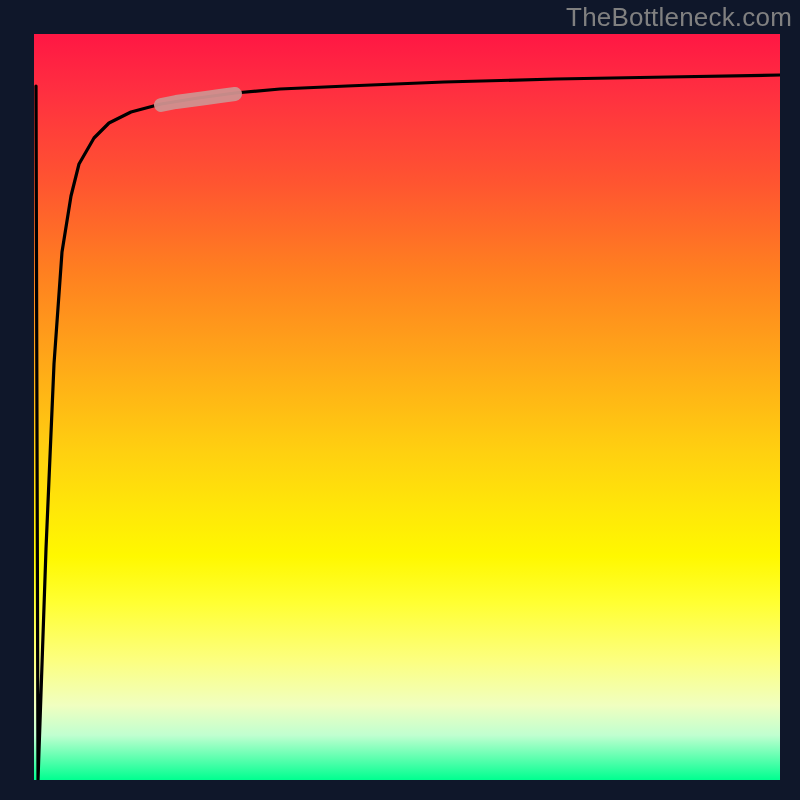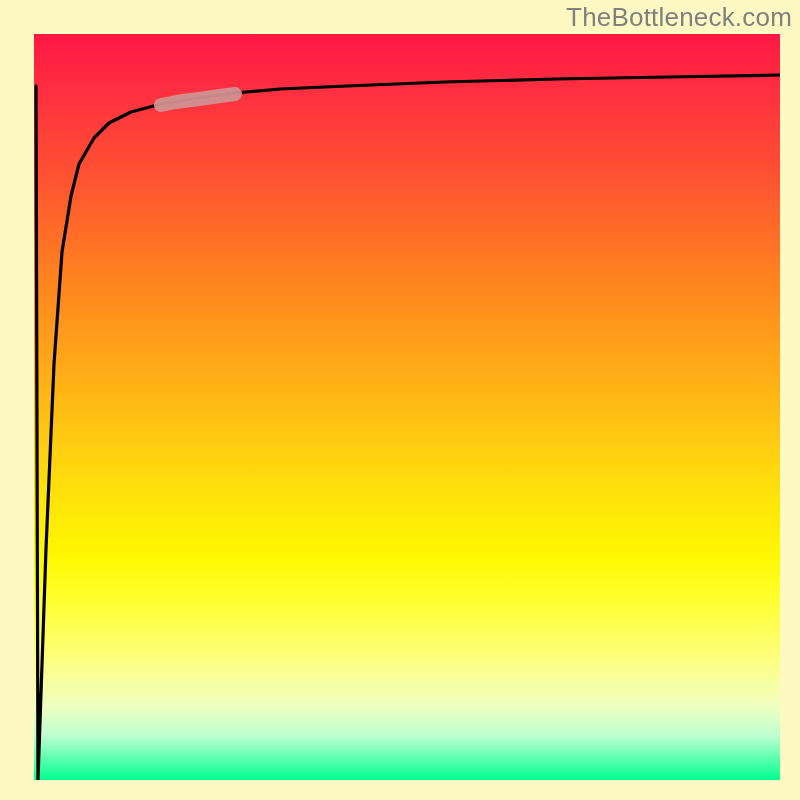--- a/index.html
+++ b/index.html
@@ -9,21 +9,21 @@
     height: 800px;
     background: #000;
     overflow: hidden;
   }
   .frame {
     position: absolute;
     left: 0;
     top: 0;
     width: 800px;
     height: 800px;
-    background: #fef9c3;
+    background: #0f172a;
   }
   .plot-area {
     position: absolute;
     left: 34px;
     top: 34px;
     width: 746px;
     height: 746px;
     background: linear-gradient(
       to bottom,
       #ff1744 0%,

